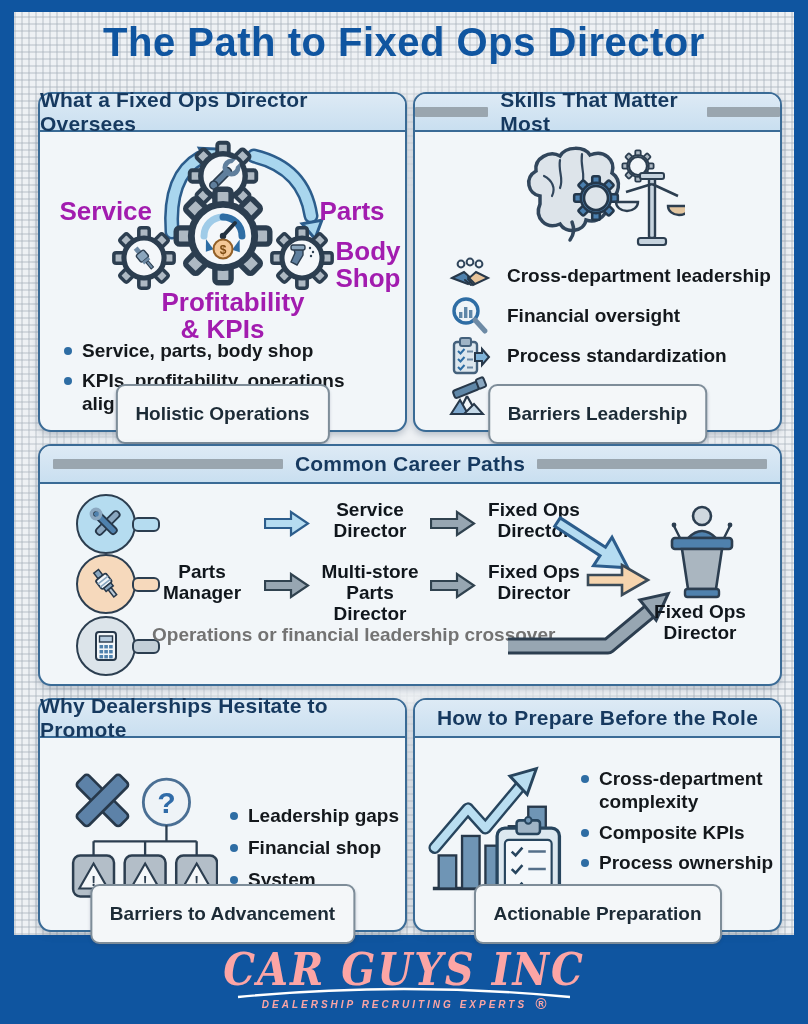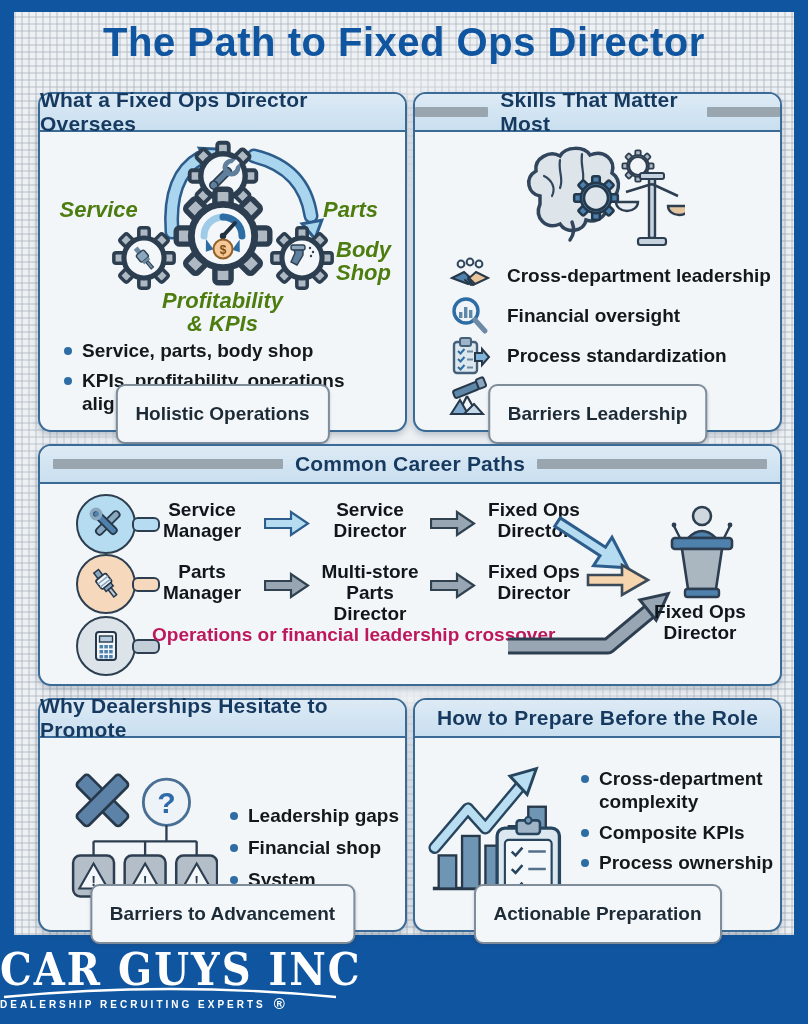--- a/index.html
+++ b/index.html
@@ -44,21 +44,21 @@
   .p-skills  {left:399px;top:80px;width:365px;height:336px;}
   .p-career  {left:24px;top:432px;width:740px;height:238px;}
   .p-hesitate{left:24px;top:686px;width:365px;height:230px;}
   .p-prepare {left:399px;top:686px;width:365px;height:230px;}
   
   ul.bullets{list-style:none;margin:12px 0 0 24px;padding:0;}
   ul.bullets li{display:flex;gap:10px;margin:7px 0;font-size:19px;font-weight:700;color:#14181c;line-height:1.2;}
   ul.bullets .dot{flex:0 0 8px;width:8px;height:8px;border-radius:50%;background:#2e6da4;margin-top:7px;}
   
   .gear-wrap{position:relative;width:330px;height:192px;margin:4px auto 0;}
-  .gear-wrap .lbl{position:absolute;font-size:22px;font-weight:800;color:#4d7c0f;line-height:1.05;text-align:center;font-style:italic;}
+  .gear-wrap .lbl{position:absolute;font-size:26px;font-weight:800;color:#a21caf;line-height:1.05;text-align:center;}
   .lbl-service{left:2px;top:62px;width:76px;}
   .lbl-parts{right:6px;top:62px;width:62px;}
   .lbl-bodyshop{right:-4px;top:102px;width:56px;}
   .lbl-profit{left:50%;transform:translateX(-50%);top:153px;width:122px;}
   .gear-fill{fill:#aeb9c3;stroke:#2c3e50;stroke-width:6px;}
   .gear-blue{fill:#4b7fae;stroke:#24384c;stroke-width:6px;}
   
   .skills-cluster{display:block;margin:8px auto 0;}
   ul.skill-list{list-style:none;margin:4px 0 0 34px;padding:0;}
   ul.skill-list li{display:flex;align-items:center;gap:16px;height:40px;}
@@ -67,32 +67,32 @@
   .career-body{position:relative;height:200px;}
   .cp-circle{position:absolute;width:56px;height:56px;border-radius:50%;border:2.5px solid #2c3e50;
     display:flex;align-items:center;justify-content:center;}
   .cp-circle::after{content:"";position:absolute;left:54px;top:21px;width:24px;height:11px;
     border:2px solid #2c3e50;border-radius:6px;}
   .cc-blue{background:#b5dcf0;} .cc-blue::after{background:#b5dcf0;}
   .cc-peach{background:#f6d9bc;} .cc-peach::after{background:#f6d9bc;}
   .cc-gray{background:#dce4ea;} .cc-gray::after{background:#c3cfd8;}
   .cp-step{position:absolute;width:116px;text-align:center;font-size:19px;font-weight:800;color:#10161c;line-height:1.1;}
   .cp-arrow{position:absolute;}
-  .cp-cross{position:absolute;left:112px;top:140px;font-size:19px;font-weight:800;color:#be185d;white-space:nowrap;text-align:center;}
+  .cp-cross{position:absolute;left:112px;top:140px;font-size:19px;font-weight:800;color:#737373;white-space:nowrap;text-align:center;}
   .cp-dest{position:absolute;left:600px;top:118px;width:120px;text-align:center;font-size:19px;font-weight:800;color:#10161c;line-height:1.1;}
   
   .hes-body{display:flex;padding:14px 6px 0 18px;}
   .hes-body ul.bullets{margin:44px 0 0 12px;}
   .hes-body ul.bullets li{margin:9px 0;}
   .prep-body{display:flex;padding:12px 4px 0 12px;}
   .prep-body ul.bullets{margin:10px 0 0 6px;}
   .prep-body ul.bullets li{margin:8px 0;}
   
   .brand-band{position:absolute;left:0;right:0;bottom:0;height:89px;display:flex;flex-direction:column;
-    align-items:flex-start;justify-content:center;color:#ffffff;}
+    align-items:center;justify-content:center;color:#fca5a5;font-style:italic;}
   .brand-name{font-family:"DejaVu Serif",serif;font-size:40px;font-weight:900;letter-spacing:2px;
     transform:scaleY(1.12);line-height:1;}
   .brand-arc{margin-top:-2px;}
   .brand-tagrow{display:flex;align-items:flex-end;gap:8px;margin-top:-6px;}
   .brand-tagline{font-size:10px;font-weight:800;letter-spacing:3px;}
   .brand-reg{font-size:15px;font-weight:700;position:relative;top:2px;}
 </style>
 </head>
 <body>
 
@@ -273,21 +273,20 @@
     </header>
     <div class="career-body">
 
       <div class="cp-circle cc-blue" style="left:36px;top:10px;">
         <svg width="38" height="38" viewBox="0 0 38 38">
           <rect x="16" y="2" width="7" height="30" rx="3" transform="rotate(45 19 19)" fill="#8aa7c0" stroke="#27384a" stroke-width="1.8"></rect>
           <rect x="16" y="2" width="7" height="30" rx="3" transform="rotate(-45 19 19)" fill="#4f81ad" stroke="#27384a" stroke-width="1.8"></rect>
           <circle cx="9" cy="9" r="4.6" fill="none" stroke="#8aa7c0" stroke-width="3.6"></circle>
         </svg>
       </div>
-      <span class="cp-step" style="left:104px;top:16px;">Service Manager</span>
       <svg class="cp-arrow" style="left:224px;top:26px;" width="46" height="27" viewBox="0 0 46 27">
         <polygon points="1,9 27,9 27,2 44,13.5 27,25 27,18 1,18" fill="#b5dcf1" stroke="#2c5d8c" stroke-width="2.2"></polygon>
       </svg>
       <span class="cp-step" style="left:272px;top:16px;">Service Director</span>
       <svg class="cp-arrow" style="left:390px;top:26px;" width="46" height="27" viewBox="0 0 46 27">
         <polygon points="1,9 27,9 27,2 44,13.5 27,25 27,18 1,18" fill="#97a6b2" stroke="#30424f" stroke-width="2.2"></polygon>
       </svg>
       <span class="cp-step" style="left:436px;top:16px;">Fixed Ops Director</span>
 
       <div class="cp-circle cc-peach" style="left:36px;top:70px;">

